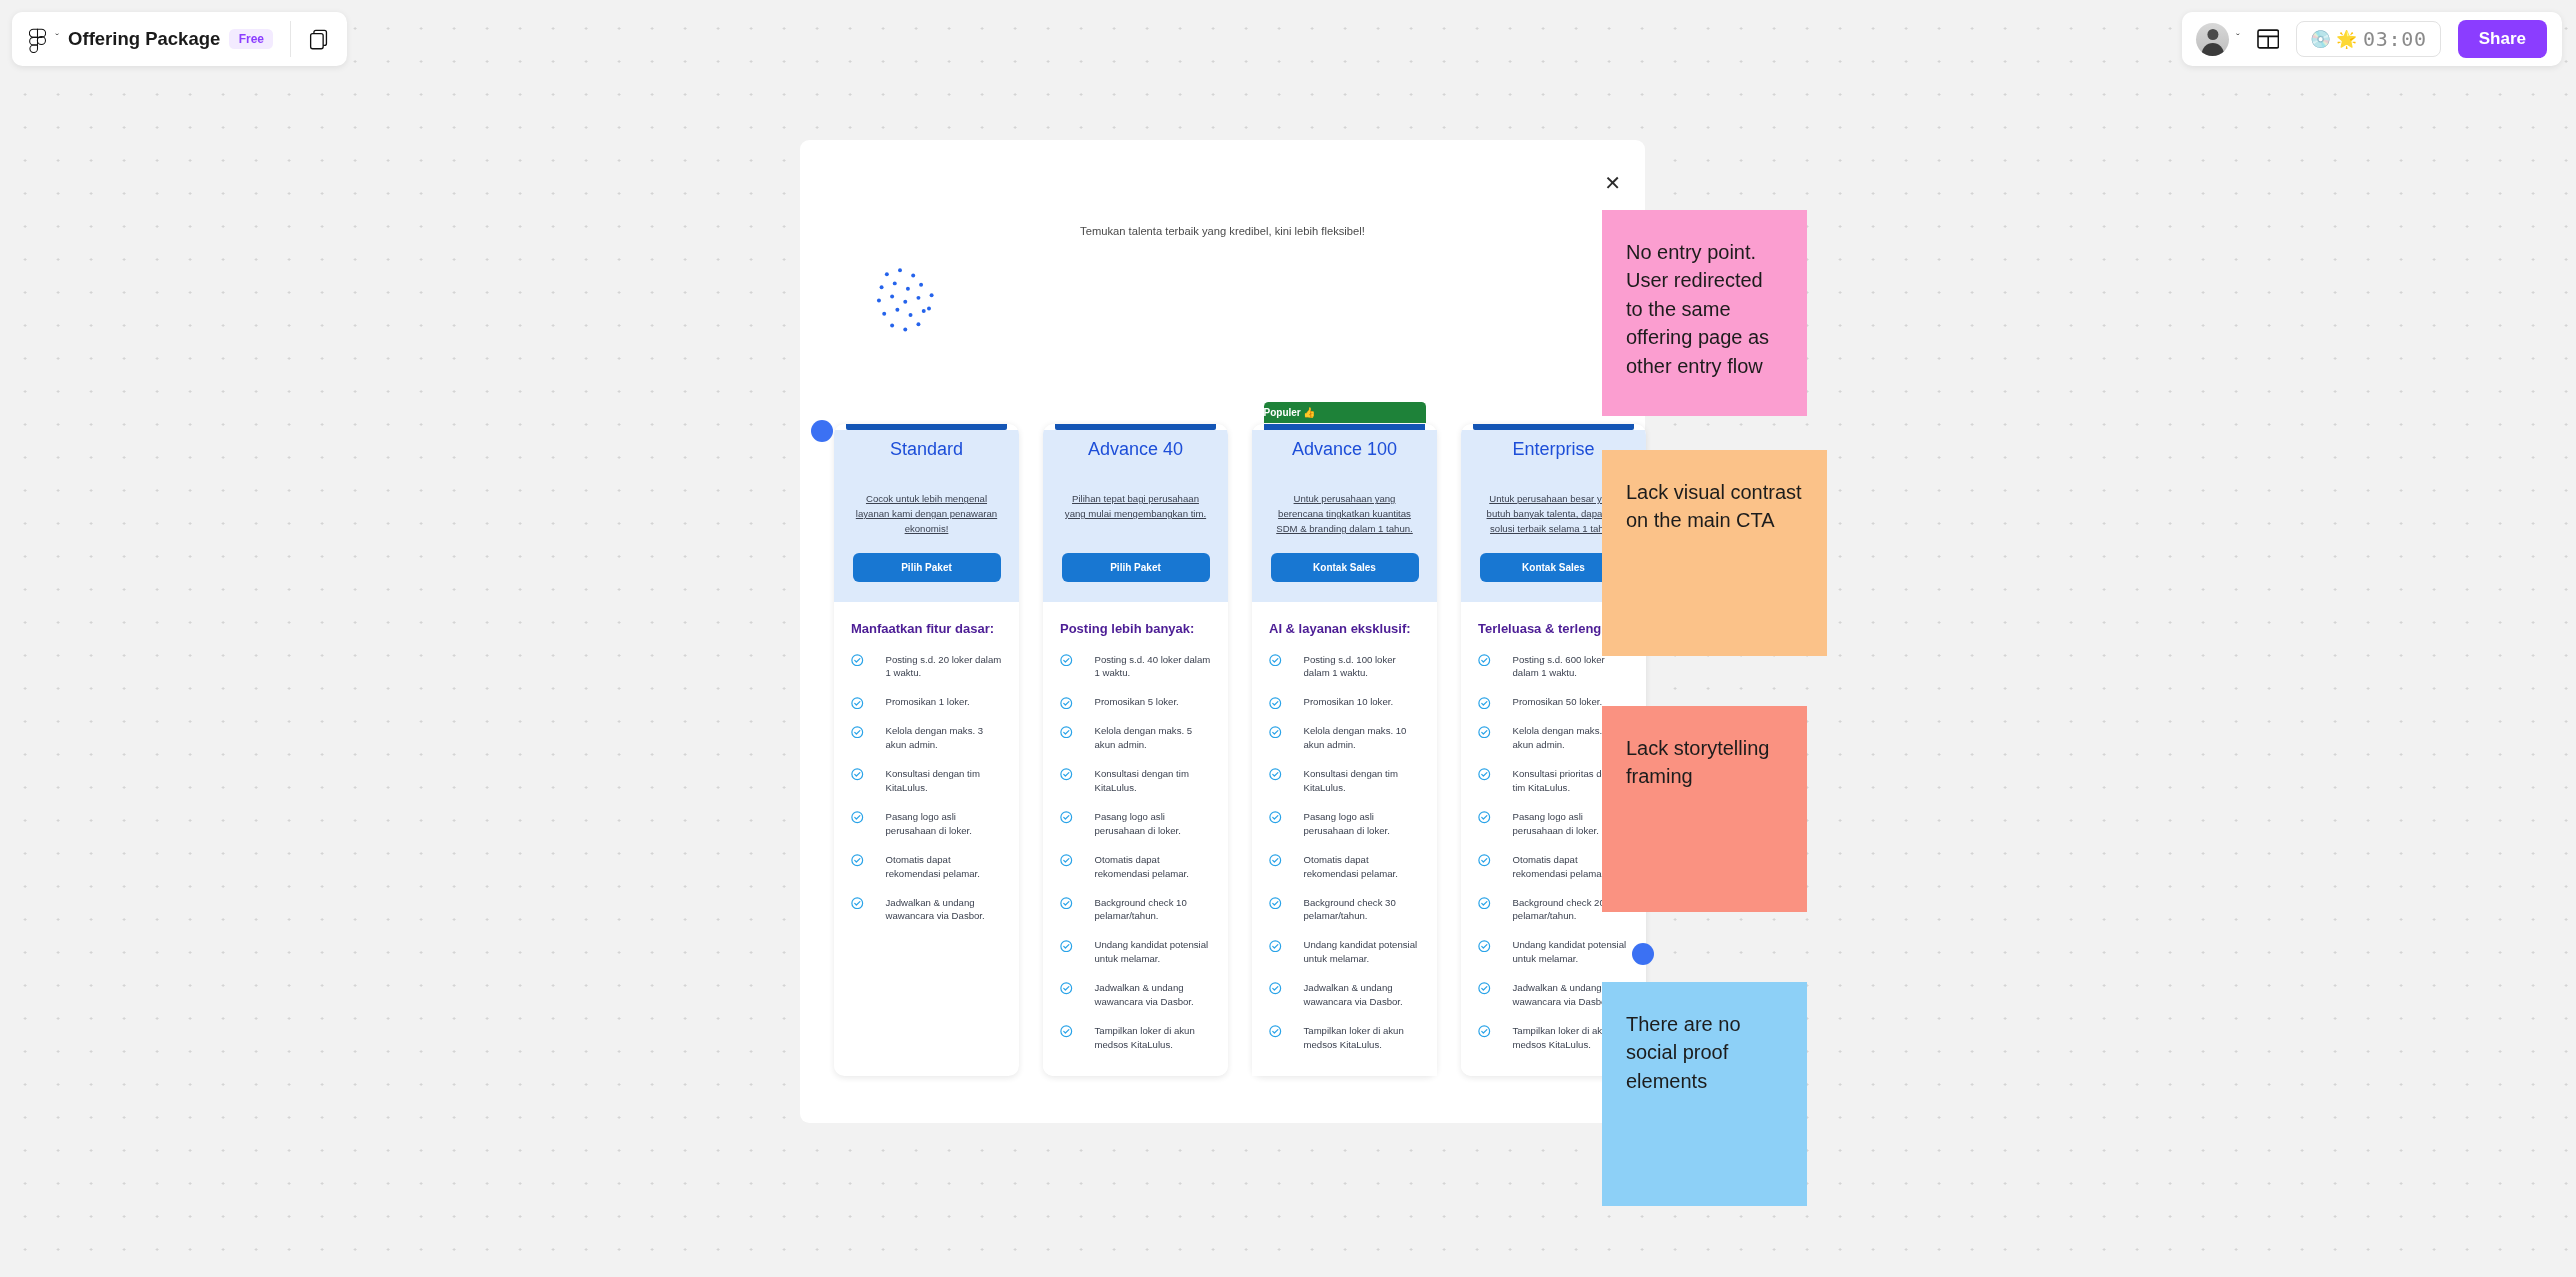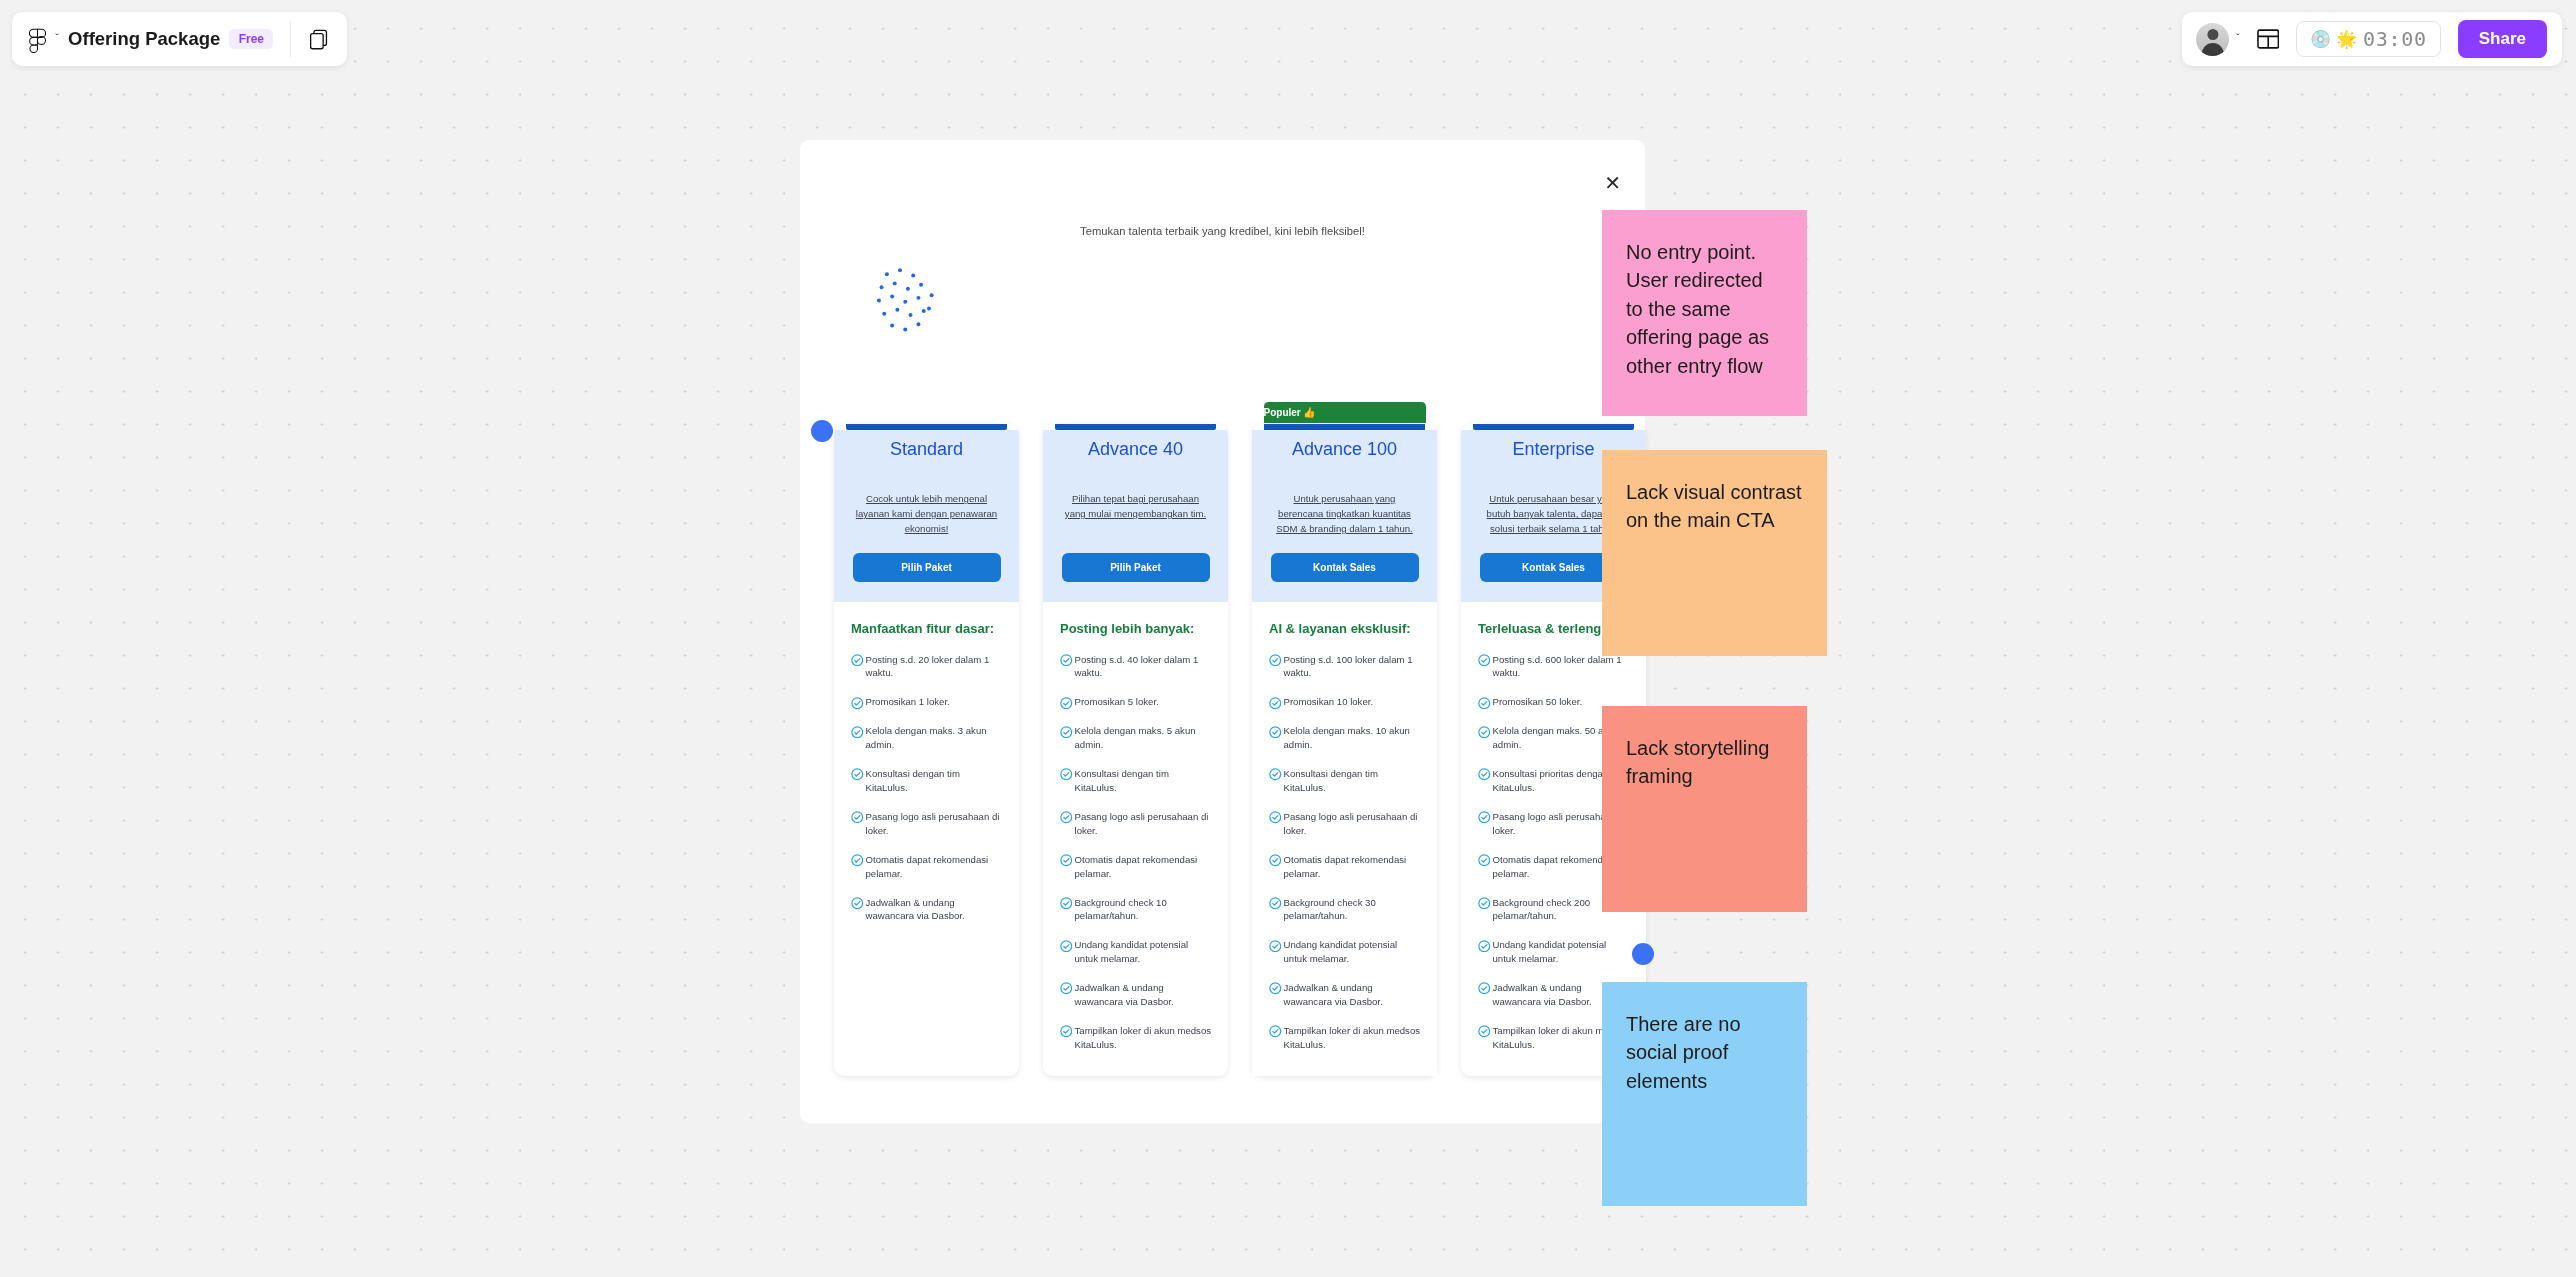--- a/index.html
+++ b/index.html
@@ -101,22 +101,22 @@
   .card-topbar { height: 6px; background: #1455b5; margin: 0 12px; border-radius: 0 0 2px 2px; }
   .card-head { background: #ddeafb; padding: 9.2px 18.5px 20px; text-align: center; }
   .card-title { font-size: 18px; font-weight: 400; color: #1d4ed8; margin-bottom: 32px; }
   .card-desc { font-size: 9.6px; line-height: 1.55; color: #3c4250; min-height: 46px; text-decoration: underline; }
   .cta {
     display: block; width: 100%; margin-top: 14.5px;
     background: #1877d2; color: #fff; border: none; cursor: pointer;
     font-size: 10px; font-weight: 700; padding: 9.2px 0; border-radius: 6px;
   }
   .card-body { padding: 18.5px 17px 24px; background: #fff; }
-  .feat-head { font-size: 13px; font-weight: 700; color: #15803d; margin-bottom: 17px; }
-  .feat { display: flex; gap: 2px; margin-bottom: 15px; }
+  .feat-head { font-size: 13px; font-weight: 700; color: #4c1d95; margin-bottom: 17px; }
+  .feat { display: flex; gap: 22px; margin-bottom: 15px; }
   .feat:last-child { margin-bottom: 0; }
   .check { flex: 0 0 auto; width: 12.5px; height: 12.5px; margin-top: 1.3px; }
   .feat span { font-size: 9.6px; line-height: 1.45; color: #3c4250; }
 
   .popular-tag {
     position: absolute; left: 50%; transform: translateX(-50%);
     top: -22.4px; width: 162px; 
     background: #1e8239; color: #fff; font-size: 10px; font-weight: 600;
     border-radius: 4.6px 4.6px 0 0; padding: 5.3px 0;
     z-index: 2;

